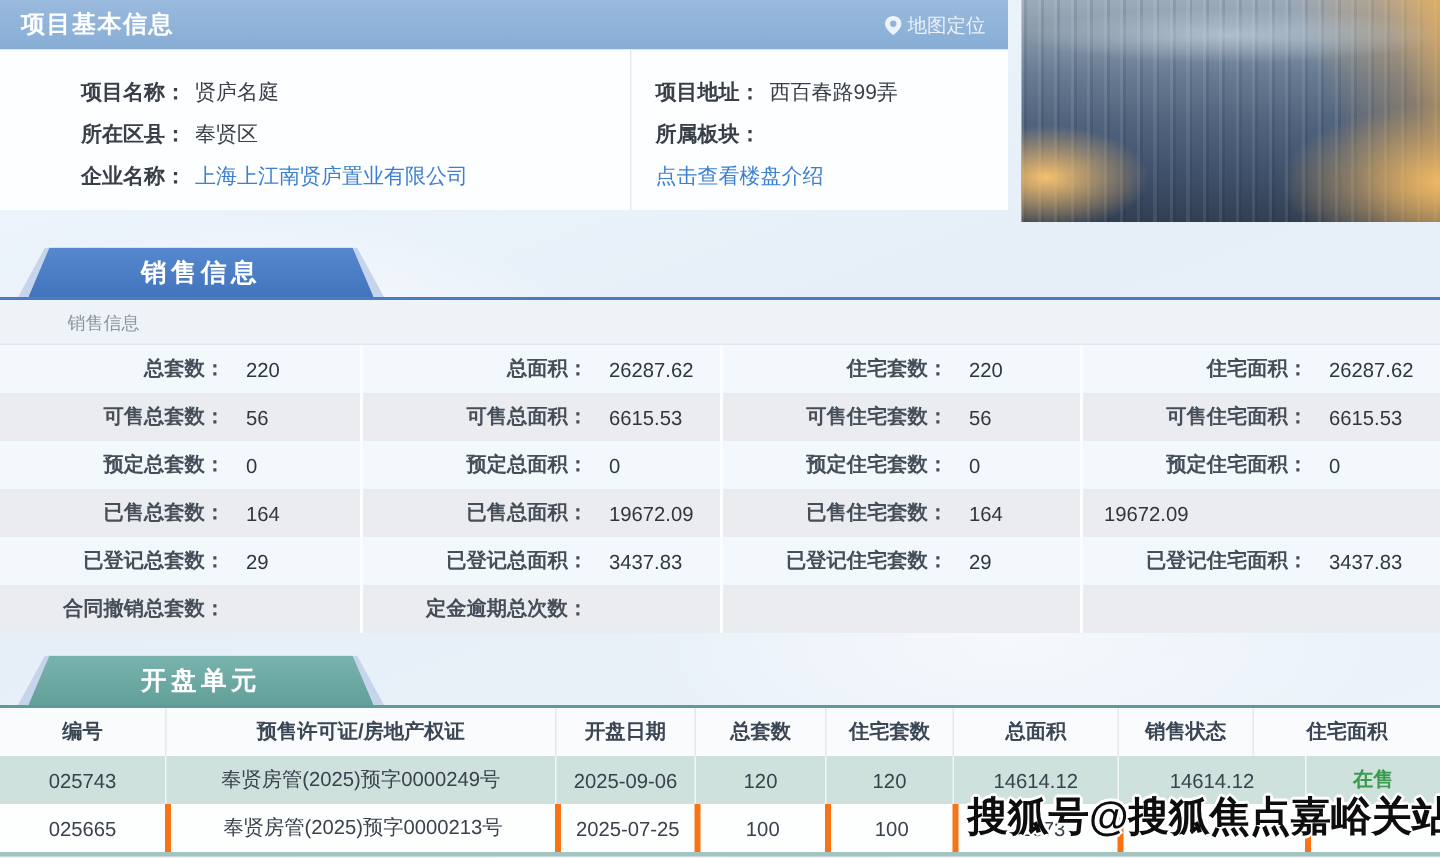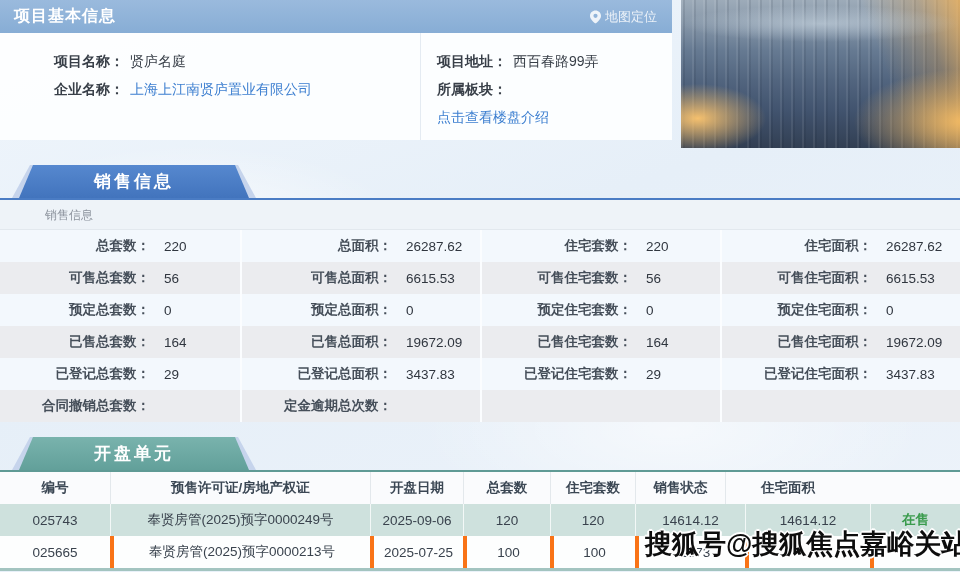--- a/index.html
+++ b/index.html
@@ -134,20 +134,24 @@
     </div>
   </div>
 
   <div class="card">
     <div class="col left">
       <div class="frow">
         <span class="lbl">项目名称：</span>
         <span class="val">贤庐名庭</span>
       </div>
       <div class="frow">
+        <span class="lbl">所在区县：</span>
+        <span class="val">奉贤区</span>
+      </div>
+      <div class="frow">
         <span class="lbl">企业名称：</span>
         <span class="link">上海上江南贤庐置业有限公司</span>
       </div>
     </div>
     <div class="col right">
       <div class="frow">
         <span class="lbl">项目地址：</span>
         <span class="val">西百春路99弄</span>
       </div>
       <div class="frow">
@@ -230,21 +234,20 @@
         </div>
       <div class="scell">
           <span class="lbl">已售总面积：</span>
           <span class="val">19672.09</span>
         </div>
       <div class="scell">
           <span class="lbl">已售住宅套数：</span>
           <span class="val">164</span>
         </div>
       <div class="scell">
-          <span class="lbl">已售住宅面积：</span>
           <span class="val">19672.09</span>
         </div>
     </div>
     <div class="srow">
       <div class="scell">
           <span class="lbl">已登记总套数：</span>
           <span class="val">29</span>
         </div>
       <div class="scell">
           <span class="lbl">已登记总面积：</span>
@@ -283,20 +286,21 @@
     <div class="face">开盘单元</div>
   </div>
 
   <div class="open-table">
     <div class="orow head">
       <div class="ocell c0">编号</div>
       <div class="ocell c1">预售许可证/房地产权证</div>
       <div class="ocell c2">开盘日期</div>
       <div class="ocell c3">总套数</div>
       <div class="ocell c4">住宅套数</div>
+      <div class="ocell c5">总面积</div>
       <div class="ocell c7">销售状态</div>
       <div class="ocell c6">住宅面积</div>
     </div>
     <div class="orow r0">
       <div class="ocell c0">025743</div>
       <div class="ocell c1">奉贤房管(2025)预字0000249号</div>
       <div class="ocell c2">2025-09-06</div>
       <div class="ocell c3">120</div>
       <div class="ocell c4">120</div>
       <div class="ocell c5">14614.12</div>

